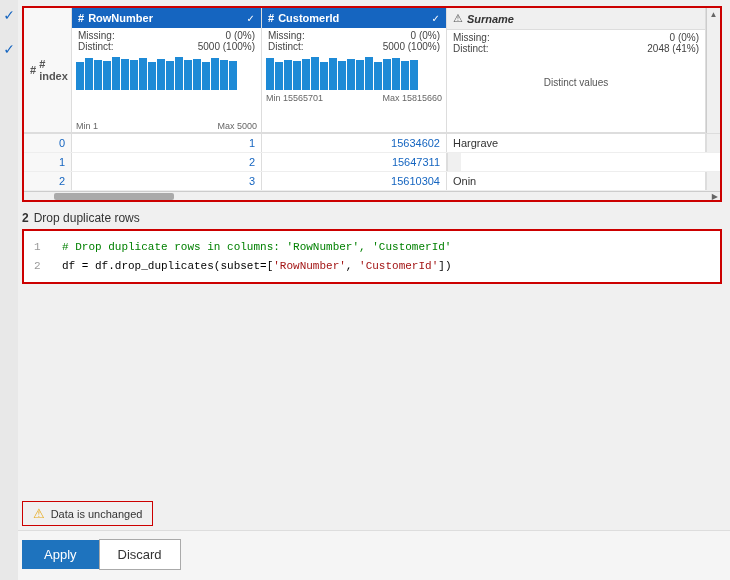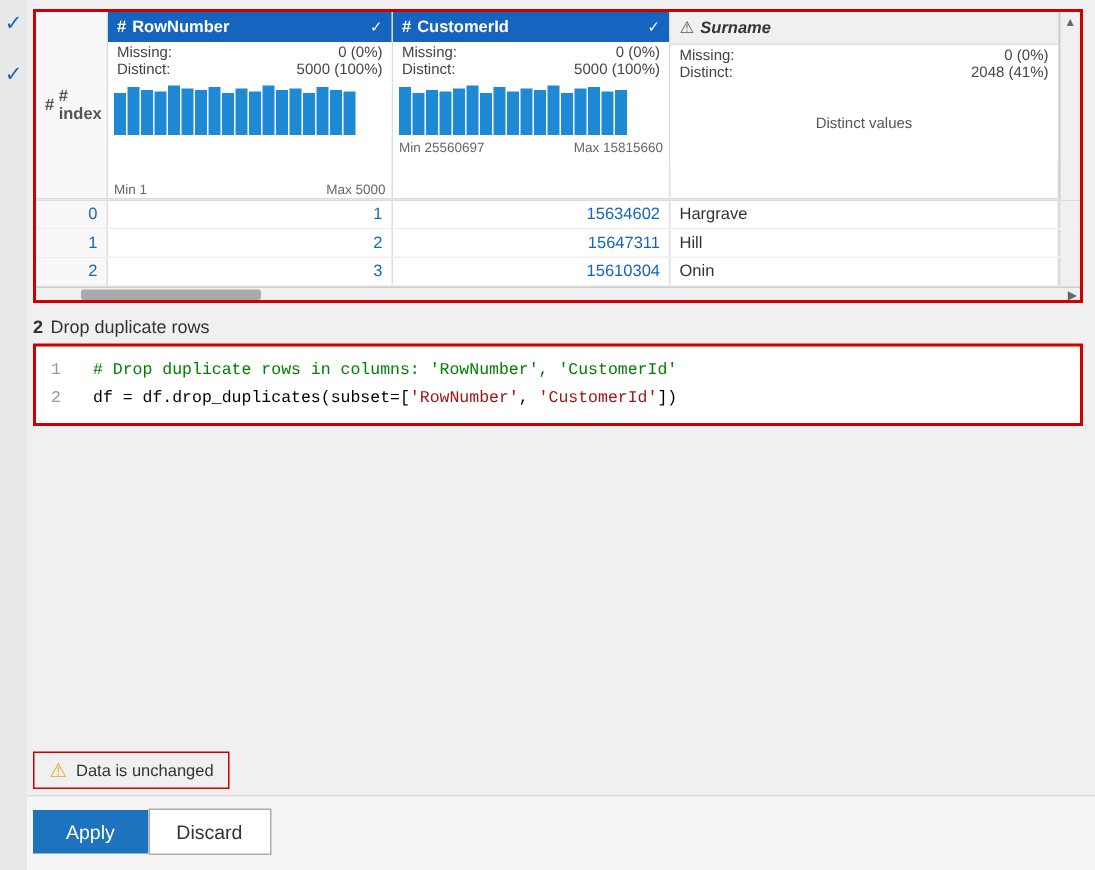--- a/index.html
+++ b/index.html
@@ -203,21 +203,21 @@
             <div class="bar" style="height:31px;"></div>
             <div class="bar" style="height:30px;"></div>
             <div class="bar" style="height:33px;"></div>
             <div class="bar" style="height:28px;"></div>
             <div class="bar" style="height:31px;"></div>
             <div class="bar" style="height:32px;"></div>
             <div class="bar" style="height:29px;"></div>
             <div class="bar" style="height:30px;"></div>
           </div>
           <div style="display:flex; justify-content:space-between; padding:1px 4px; font-size:9px; color:#666;">
-            <span>Min 25560697</span>
+            <span>Min 15565701</span>
             <span>Max 15815660</span>
           </div>
         </div>
 
         <div style="flex:1; border-right:1px solid #ddd; border-bottom:1px solid #ddd; min-width:130px;">
           <div style="background:#f0f0f0; display:flex; align-items:center; padding:4px 6px; gap:4px; border-bottom:1px solid #ddd;">
             <span style="color:#555; font-size:11px;">⚠</span>
             <span style="color:#333; font-weight:bold; font-size:11px;font-style:italic;">Surname</span>
           </div>
           <div style="padding:2px 6px; font-size:10px; color:#444; background:#fff;">
@@ -247,21 +247,20 @@
           <div class="cell" style="width:190px; min-width:190px; padding:3px 6px; text-align:right; color:#1565c0; border-right:1px solid #ddd; font-size:11px;">1</div>
           <div class="cell" style="width:185px; min-width:185px; padding:3px 6px; text-align:right; color:#1565c0; border-right:1px solid #ddd; font-size:11px;">15634602</div>
           <div class="cell" style="flex:1; padding:3px 6px; color:#333; border-right:1px solid #ddd; font-size:11px;">Hargrave</div>
           <div style="width:14px; min-width:14px; border-left:1px solid #ddd; background:#f0f0f0;"></div>
         </div>
 
         <div class="grid-row" style="display:flex; border-bottom:1px solid #eee;">
           <div class="cell cell-index" style="width:48px; min-width:48px; padding:3px 6px; color:#1565c0; text-align:right; background:#f8f8f8; border-right:1px solid #ddd; font-size:11px;">1</div>
           <div class="cell" style="width:190px; min-width:190px; padding:3px 6px; text-align:right; color:#1565c0; border-right:1px solid #ddd; font-size:11px;">2</div>
           <div class="cell" style="width:185px; min-width:185px; padding:3px 6px; text-align:right; color:#1565c0; border-right:1px solid #ddd; font-size:11px;">15647311</div>
-          <div class="cell" style="flex:1; padding:3px 6px; color:#333; border-right:1px solid #ddd; font-size:11px;">Hill</div>
           <div style="width:14px; min-width:14px; border-left:1px solid #ddd; background:#f0f0f0;"></div>
         </div>
 
         <div class="grid-row" style="display:flex; border-bottom:1px solid #eee;">
           <div class="cell cell-index" style="width:48px; min-width:48px; padding:3px 6px; color:#1565c0; text-align:right; background:#f8f8f8; border-right:1px solid #ddd; font-size:11px;">2</div>
           <div class="cell" style="width:190px; min-width:190px; padding:3px 6px; text-align:right; color:#1565c0; border-right:1px solid #ddd; font-size:11px;">3</div>
           <div class="cell" style="width:185px; min-width:185px; padding:3px 6px; text-align:right; color:#1565c0; border-right:1px solid #ddd; font-size:11px;">15610304</div>
           <div class="cell" style="flex:1; padding:3px 6px; color:#333; border-right:1px solid #ddd; font-size:11px;">Onin</div>
           <div style="width:14px; min-width:14px; border-left:1px solid #ddd; background:#f0f0f0;"></div>
         </div>

